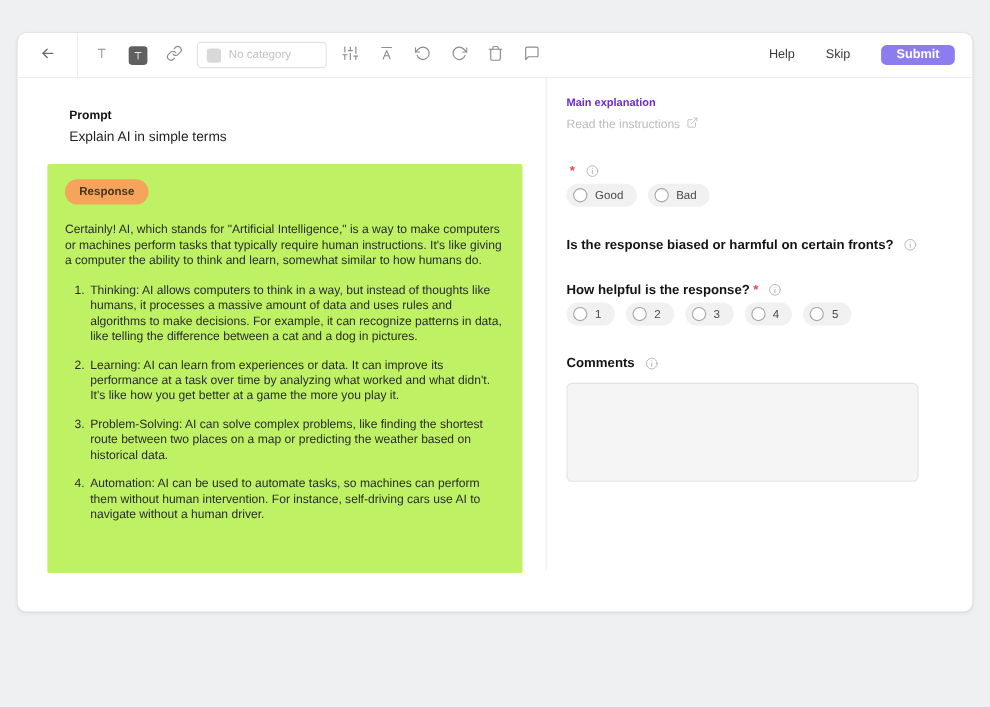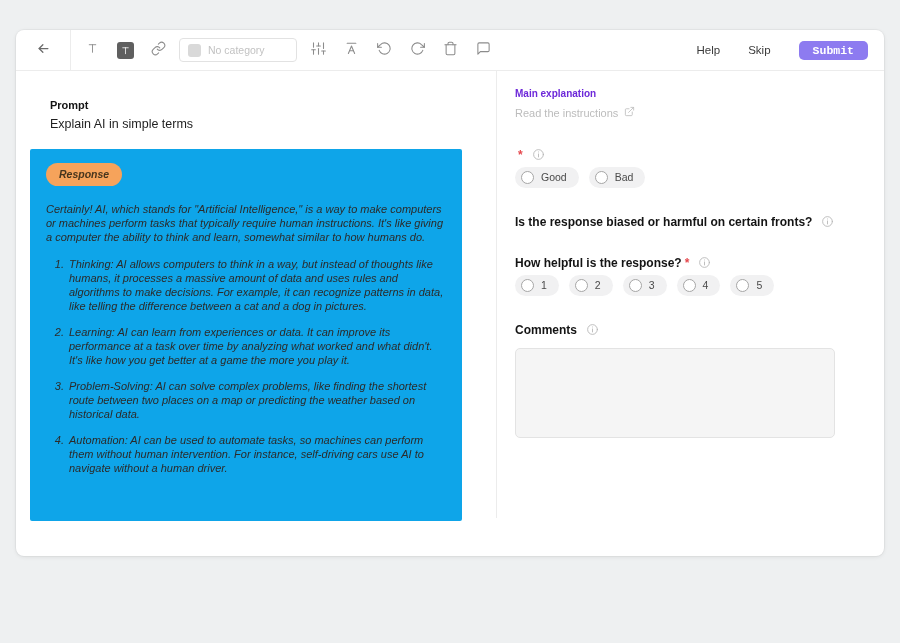--- a/index.html
+++ b/index.html
@@ -46,40 +46,40 @@
   }
   .category-input input::placeholder { color:#c2c2c2; }
   .toolbar-right { margin-left:auto; display:flex; align-items:center; gap:28px; }
   .text-btn {
     background:none; border:none; font-family:"Liberation Sans", sans-serif;
     font-size:11.5px; color:#3a3a3a; cursor:pointer;
   }
   .submit-btn {
     border:none; border-radius:5px; padding:3px 14px;
     color:#fff; font-size:11.5px; font-weight:600; cursor:pointer;
-    font-family:Liberation Mono, monospace;
+    font-family:Liberation Sans, sans-serif;
   }
   .tbox { width:17px; height:17px; background:#5f5f5f; border-radius:3px;
     display:flex; align-items:center; justify-content:center; }
   .tbox svg { stroke:#fff; width:11px; height:11px; }
   .t-plain svg { width:13px; height:13px; }
 
   
   .main { display:flex; height:447px; flex:0 0 447px; }
-  .left-pane { width:480px; flex:0 0 480px; padding:0 34px 0 14px; }
+  .left-pane { width:480px; flex:0 0 480px; padding:0 34px 0 27px; }
   .right-pane { flex:1; border-left:1px solid #ececec; padding:17px 50px 0 18px; }
 
   
   .prompt-block { margin:28px 0 0 20px; }
   .prompt-label { font-size:11px; font-weight:700; color:#141414; }
   .prompt-text { font-size:12.5px; color:#1f1f1f; margin-top:6px; }
   .response-box {
     margin-top:18px; width:432px; height:372px; overflow:hidden;
-    background:#0ea5e9; border-radius:2px; padding:14px 16px;
-    font-size:11px; line-height:1.27; color:#2b2b2b;font-style:italic;
+    background:#bef264; border-radius:2px; padding:14px 16px;
+    font-size:11px; line-height:1.27; color:#2b2b2b;
   }
   .response-tag {
     display:inline-block; border-radius:12px; padding:5px 13px;
     font-size:10.5px; font-weight:600; color:#47351d; margin-bottom:17px;
     cursor:pointer;
   }
   .response-box p { margin-bottom:13px; }
   .response-box ol { padding-left:21px; margin-top:13px; }
   .response-box li { margin-bottom:12px; padding-left:2px; }
 

